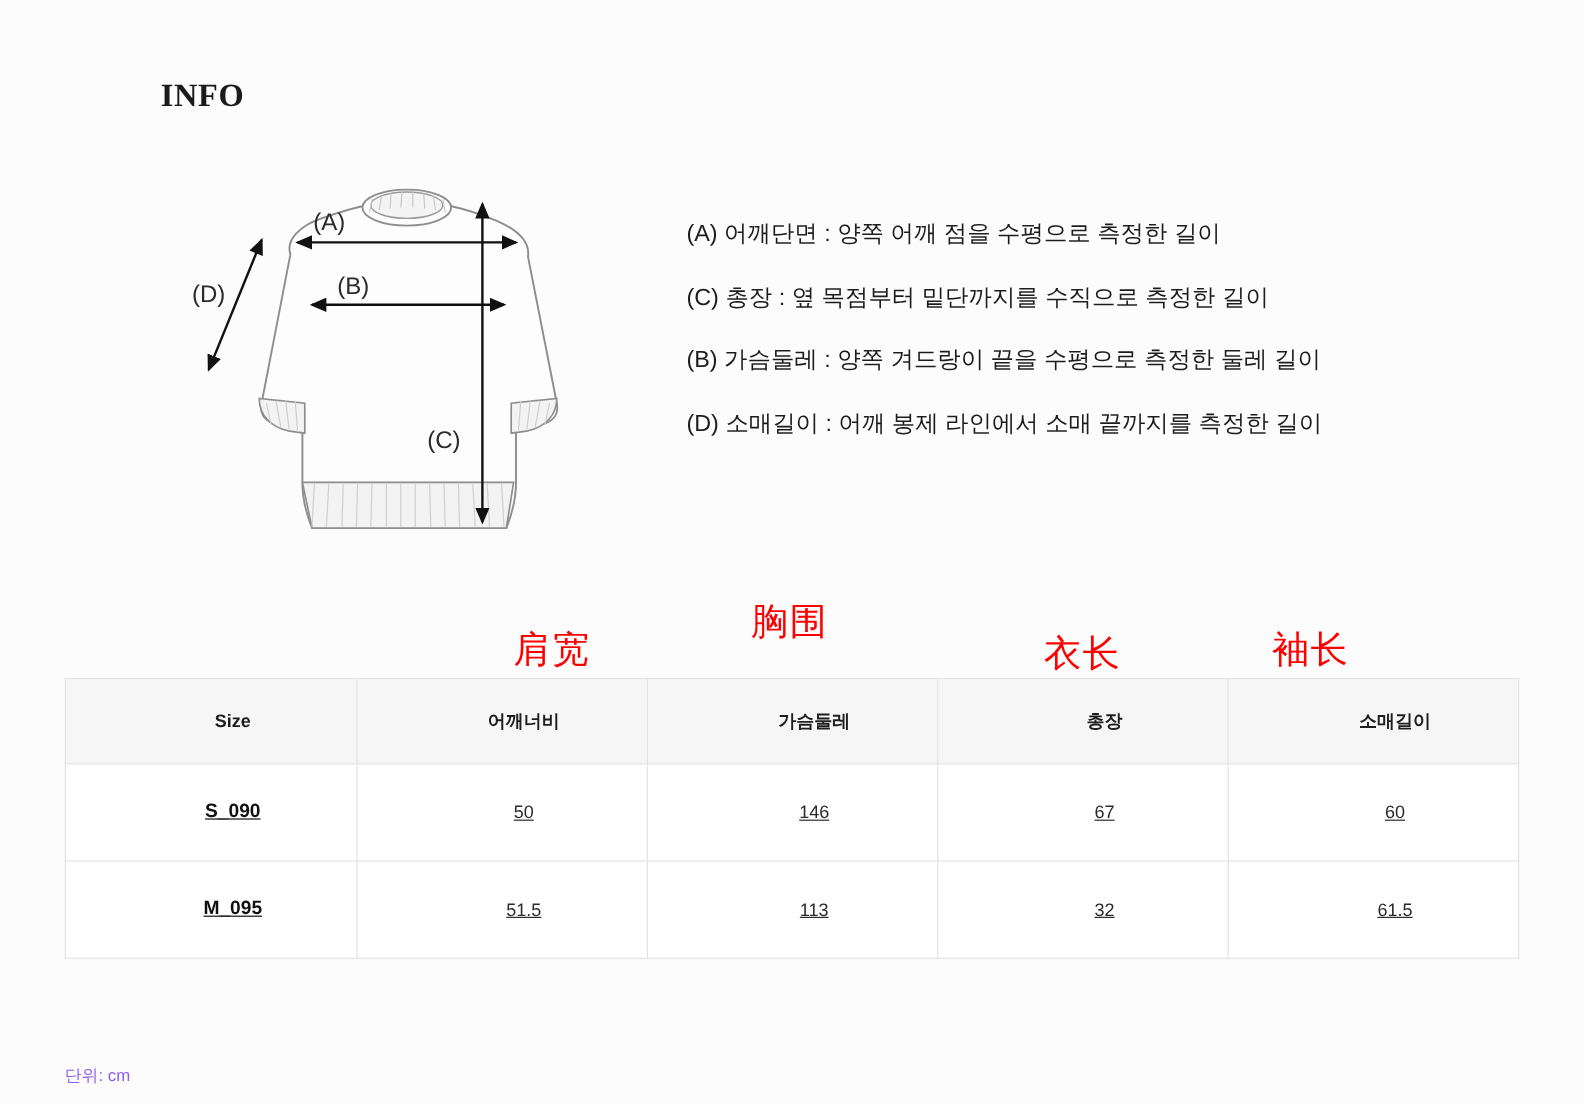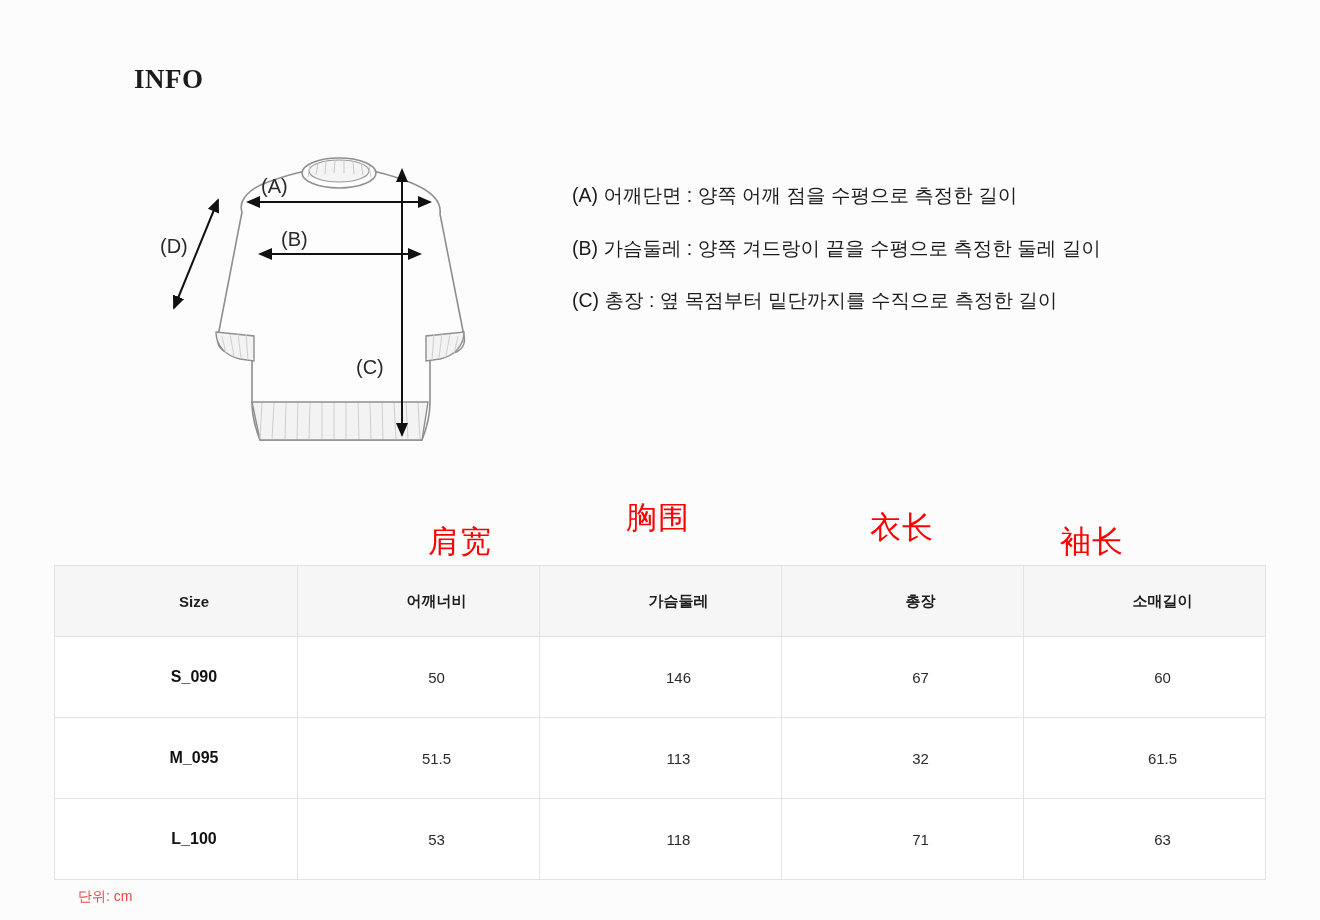--- a/index.html
+++ b/index.html
@@ -73,21 +73,21 @@
   .cn-note {
     position: absolute;
     color: #ff0000;
     font-size: 31px;
     font-weight: 500;
     font-family: "DejaVu Sans", sans-serif;
     letter-spacing: 1px;
   }
   .cn-1 { left: 384px; top: 521px; margin-left: 44px; }
   .cn-2 { left: 626px; top: 497px; }
-  .cn-3 { left: 870px; top: 507px; font-family: Liberation Serif, serif; }
+  .cn-3 { left: 870px; top: 524px; font-family: Liberation Serif, serif; }
   .cn-4 { left: 1060px; top: 521px; }
 
   
   .size-table {
     position: absolute;
     left: 54px;
     top: 565px;
     width: 1212px;
     border-collapse: collapse;
     table-layout: fixed;
@@ -104,36 +104,36 @@
     height: 68px;
     font-size: 15px;
     font-weight: bold;
     color: #1e1e1e;
   }
   .size-table tbody td {
     height: 78px;
     font-size: 15px;
     color: #2b2b2b;
     background: #fff;
+    text-decoration: underline;
   }
   .size-table tbody td.size-cell {
     font-weight: bold;
     font-size: 16px;
     color: #111;
   }
   .col-size   { width: 243px; }
   .col-other  { width: 242px; }
 
   .unit-note {
     position: absolute;
     left: 54px;
     top: 888px;
     font-size: 14px;
-    color: #ef4444;
-    margin-left: 24px;
+    color: #8b5cf6;
   }
 </style>
 </head>
 <body>
 
 <div class="page">
 
   <div class="info-title">INFO</div>
 
   <div class="diagram">
@@ -225,22 +225,23 @@
     </svg>
 
     <span class="diag-label lbl-a">(A)</span>
     <span class="diag-label lbl-b">(B)</span>
     <span class="diag-label lbl-c">(C)</span>
     <span class="diag-label lbl-d">(D)</span>
   </div>
 
   <div class="legend">
     <div class="legend-line">(A) 어깨단면 : 양쪽 어깨 점을 수평으로 측정한 길이</div>
+    <div class="legend-line">(C) 총장 : 옆 목점부터 밑단까지를 수직으로 측정한 길이</div>
     <div class="legend-line">(B) 가슴둘레 : 양쪽 겨드랑이 끝을 수평으로 측정한 둘레 길이</div>
-    <div class="legend-line">(C) 총장 : 옆 목점부터 밑단까지를 수직으로 측정한 길이</div>
+    <div class="legend-line">(D) 소매길이 : 어깨 봉제 라인에서 소매 끝까지를 측정한 길이</div>
   </div>
 
   <div class="cn-note cn-1">肩宽</div>
   <div class="cn-note cn-2">胸围</div>
   <div class="cn-note cn-3">衣长</div>
   <div class="cn-note cn-4">袖长</div>
 
   <table class="size-table">
     <colgroup>
       <col class="col-size">
@@ -266,25 +267,18 @@
         <td>67</td>
         <td>60</td>
       </tr>
       <tr>
         <td class="size-cell">M_095</td>
         <td>51.5</td>
         <td>113</td>
         <td>32</td>
         <td>61.5</td>
       </tr>
-      <tr>
-        <td class="size-cell">L_100</td>
-        <td>53</td>
-        <td>118</td>
-        <td>71</td>
-        <td>63</td>
-      </tr>
     </tbody>
   </table>
 
   <div class="unit-note">단위: cm</div>
 
 </div>
 
 </body></html>

